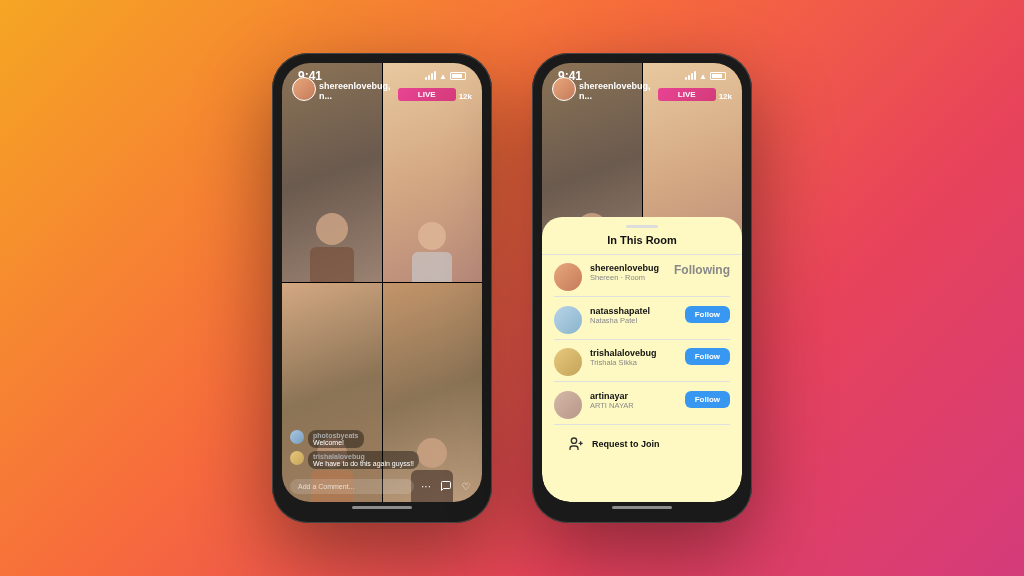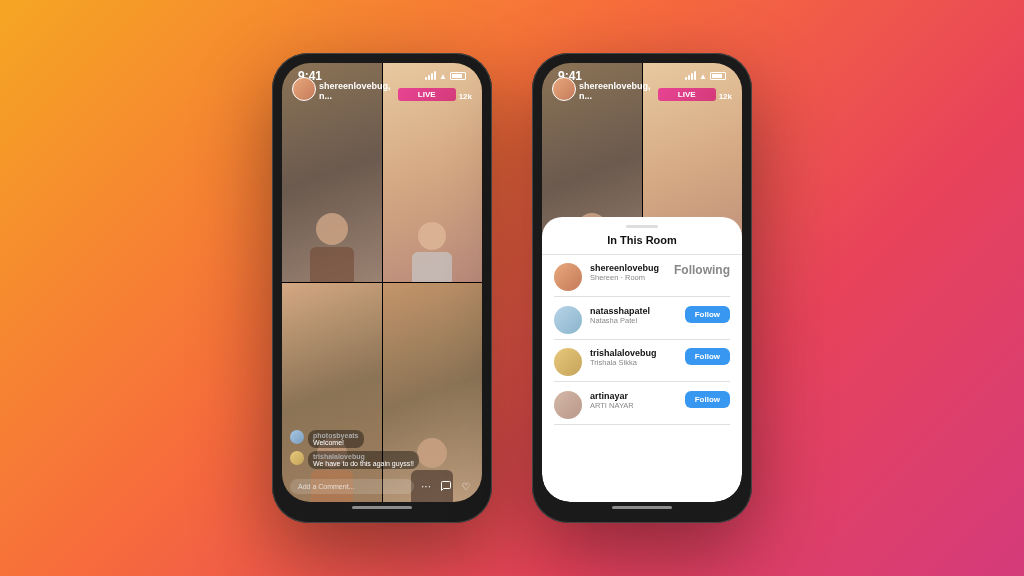--- a/index.html
+++ b/index.html
@@ -256,21 +256,21 @@
       border-radius: 2px;
       margin: 4px auto;
     }
 
     
     .bottom-sheet {
       position: absolute;
       bottom: 0;
       left: 0;
       right: 0;
-      background: #ffffff;
+      background: #fef9c3;
       border-radius: 20px 20px 28px 28px;
       padding: 8px 0 0;
       z-index: 20;
       height: 65%;
       margin-top: 36px;
     }
 
     .sheet-handle {
       width: 32px;
       height: 3px;
@@ -566,17 +566,28 @@
           <div class="room-user-avatar" style="background:linear-gradient(135deg,#d4b8a8,#b89888)"></div>
           <div class="room-user-info">
             <div class="room-user-name">artinayar</div>
             <div class="room-user-sub">ARTI NAYAR</div>
           </div>
           <button class="follow-btn">Follow</button>
         </div>
 
         <div class="sheet-divider"></div>
 
+        <div class="request-join">
+          <div class="request-join-icon">
+            <svg width="16" height="16" viewBox="0 0 24 24" fill="none" stroke="#333" stroke-width="2">
+              <circle cx="9" cy="7" r="4"></circle>
+              <path d="M3 21v-2a4 4 0 0 1 4-4h4a4 4 0 0 1 4 4v2"></path>
+              <line x1="19" y1="8" x2="19" y2="14"></line>
+              <line x1="16" y1="11" x2="22" y2="11"></line>
+            </svg>
+          </div>
+          <span class="request-join-text">Request to Join</span>
+        </div>
       </div>
     </div>
   </div>
   <div class="home-indicator"></div>
 </div>
 
 </body></html>

